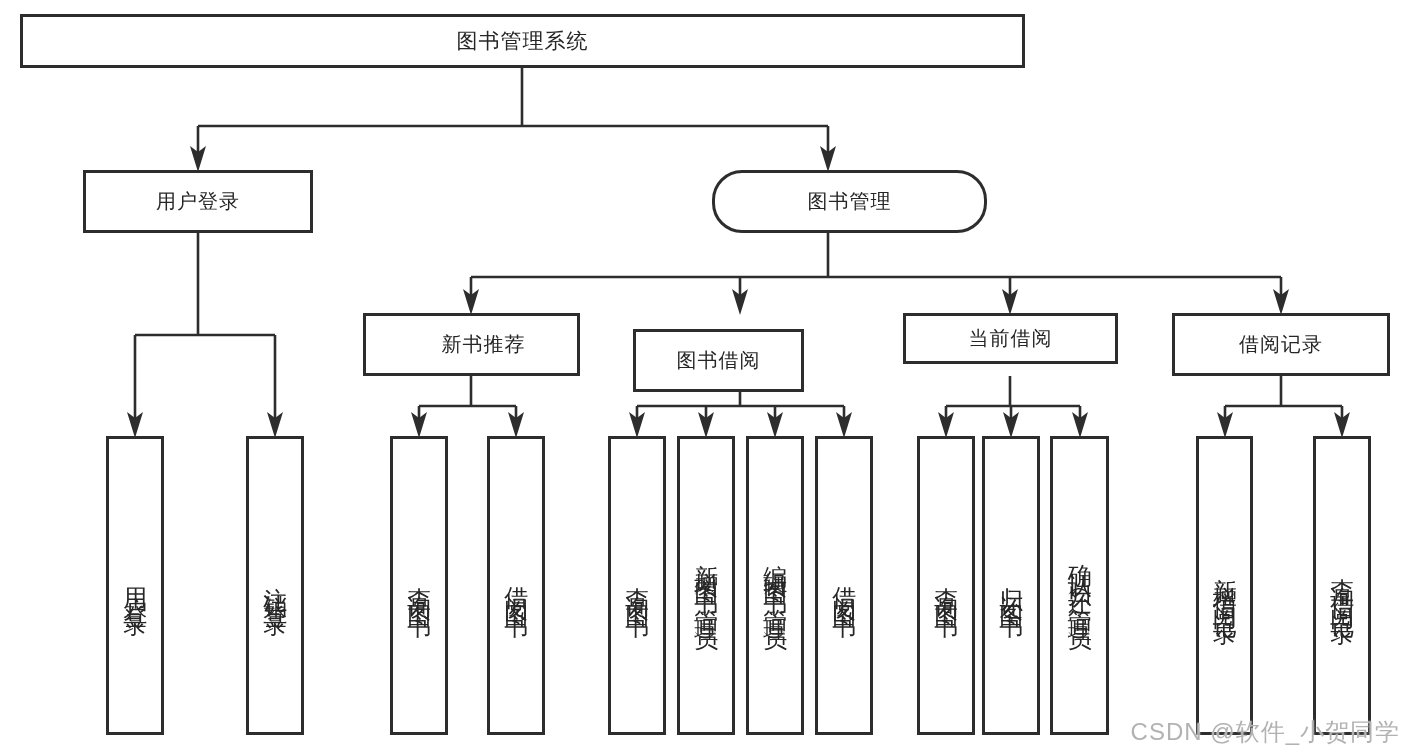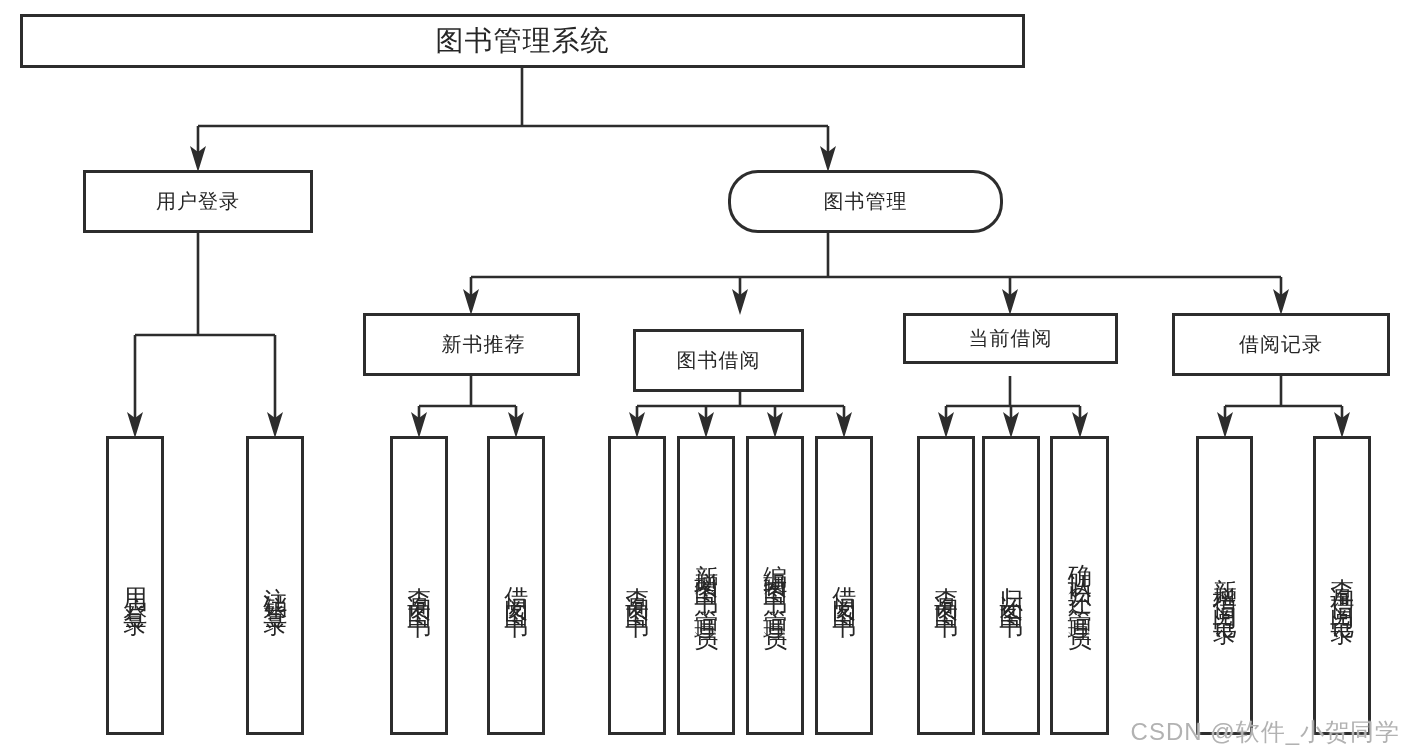--- a/index.html
+++ b/index.html
@@ -22,21 +22,21 @@
     box-sizing: border-box;
     border: 3px solid #2d2d2d;
     background: #ffffff;
     display: flex;
     align-items: center;
     justify-content: center;
     color: #262626;
     z-index: 2;
   }
   .hlabel { font-size: 20px; letter-spacing: 1px; white-space: nowrap; }
-  .rootlabel { font-size: 28px; letter-spacing: 1px; white-space: nowrap; }
+  .rootlabel { font-size: 21px; letter-spacing: 1px; white-space: nowrap; }
   .vlabel {
     writing-mode: vertical-rl;
     text-orientation: mixed;
     font-size: 24px;
     line-height: 1.1;
     letter-spacing: 9px;
     white-space: nowrap;
   }
   .watermark {
     position: absolute;
@@ -112,21 +112,21 @@
     </g>
   </svg>
 
   <div class="box" style="left:20px; top:14px; width:1005px; height:54px;">
     <span class="rootlabel">图书管理系统</span>
   </div>
 
   <div class="box" style="left:83px; top:170px; width:230px; height:63px;">
     <span class="hlabel">用户登录</span>
   </div>
-  <div class="box" style="left:728px; top:170px; width:275px; height:63px;border-radius:30px;">
+  <div class="box" style="left:712px; top:170px; width:275px; height:63px;border-radius:30px;">
     <span class="hlabel">图书管理</span>
   </div>
 
   <div class="box" style="left:363px; top:313px; width:217px; height:63px;padding-left:24px;">
     <span class="hlabel">新书推荐</span>
   </div>
   <div class="box" style="left:633px; top:329px; width:171px; height:63px;">
     <span class="hlabel">图书借阅</span>
   </div>
   <div class="box" style="left:903px; top:313px; width:215px; height:51px;">

